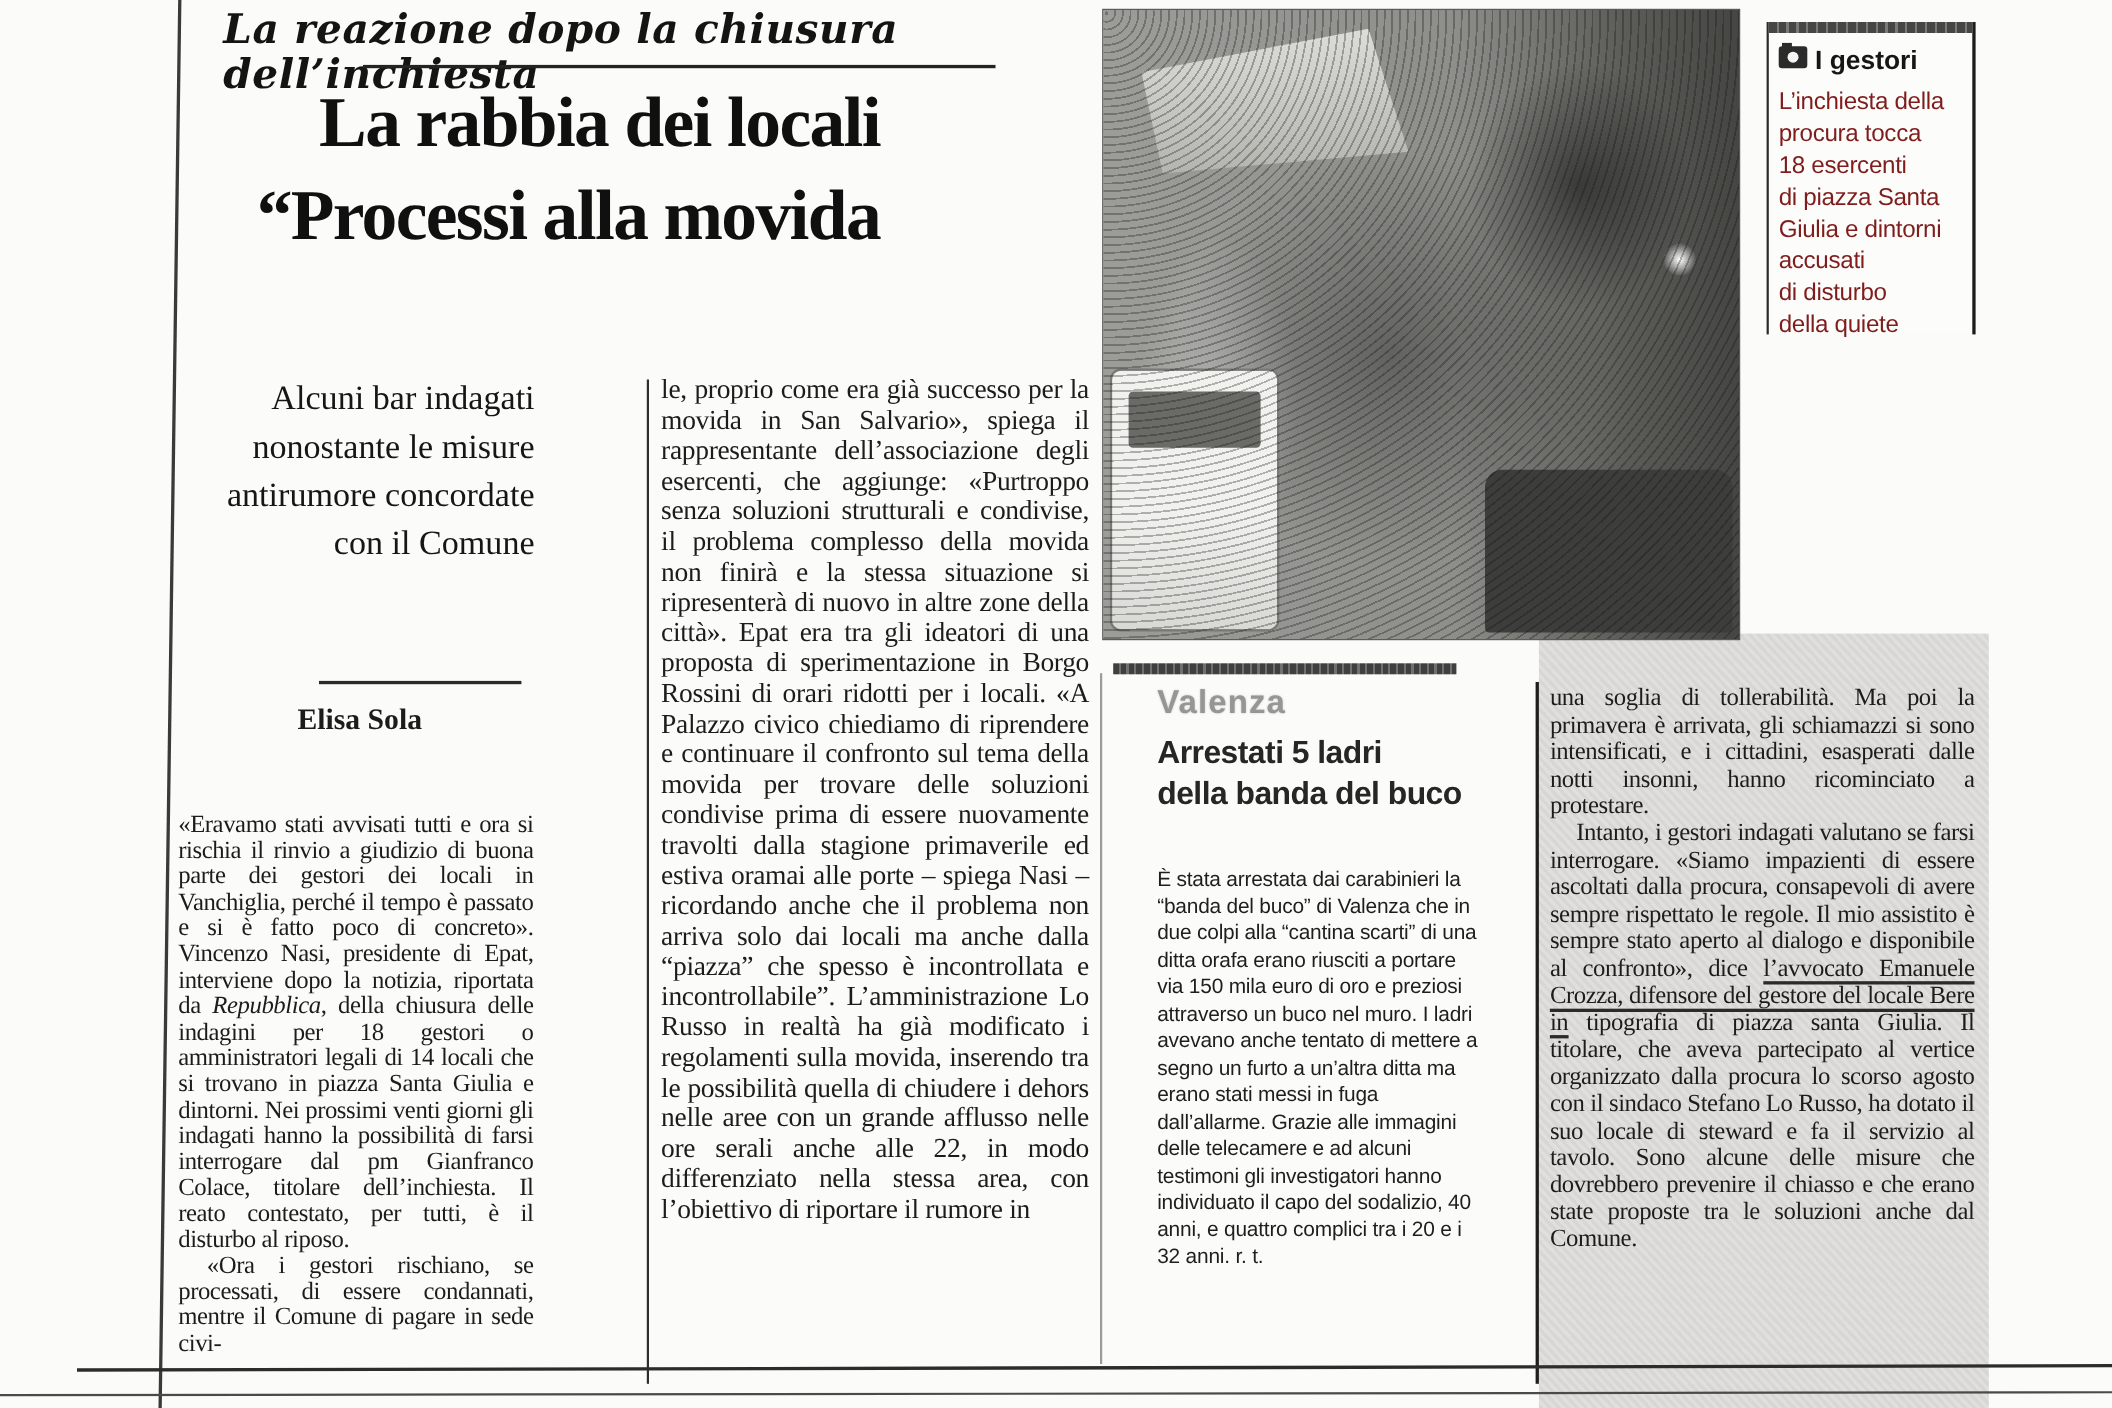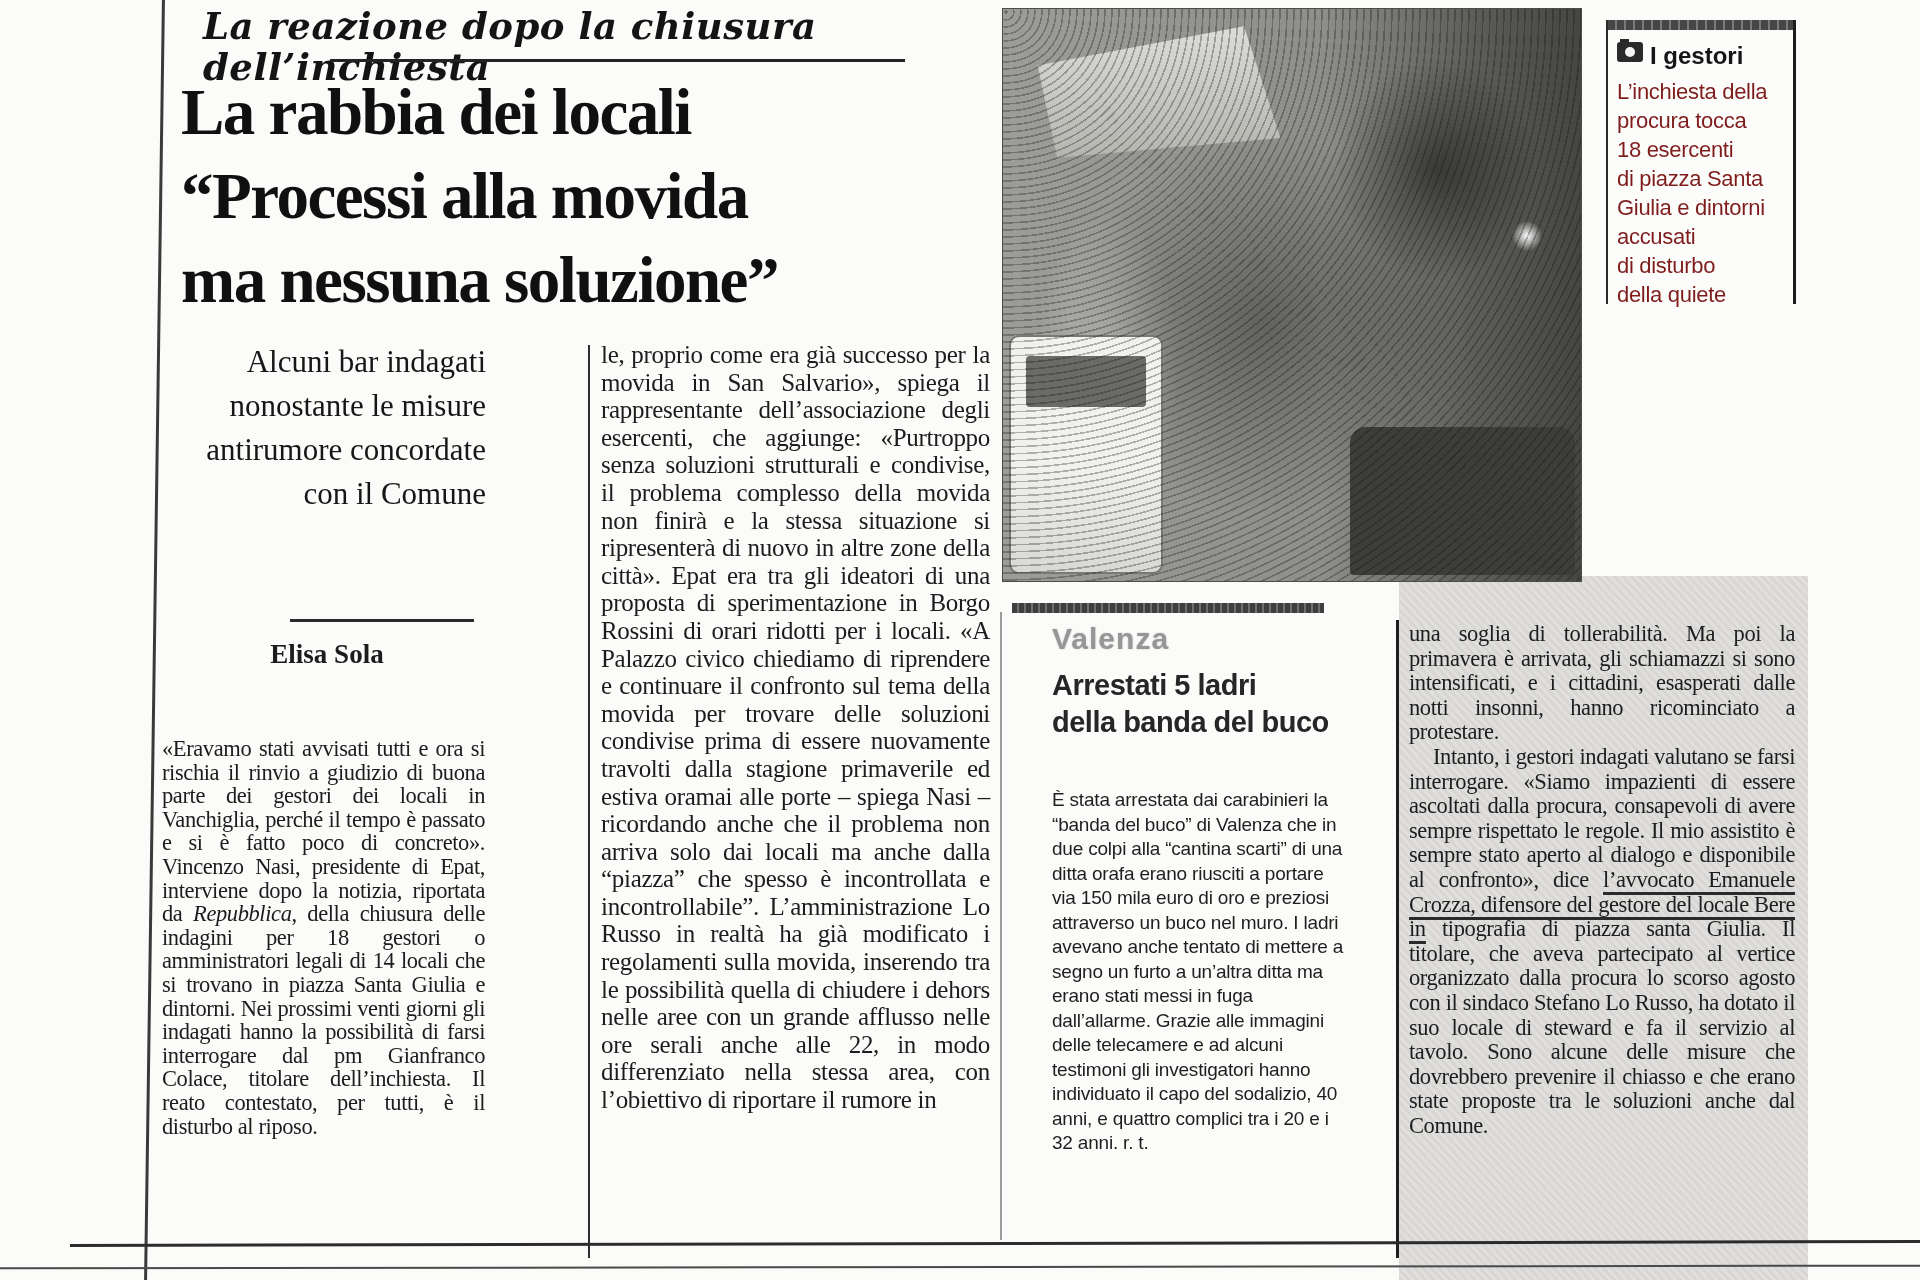--- a/index.html
+++ b/index.html
@@ -15,21 +15,21 @@
     transform:rotate(0.8deg);transform-origin:top left}
   #bottom-rule-1{left:70px;top:1242px;width:1850px;height:3px;background:#2c2c2c;transform:rotate(-0.12deg)}
   #bottom-rule-2{left:0;top:1266px;width:1920px;height:2px;background:#4a4a4a;transform:rotate(-0.08deg)}
   #scan-shade-panel{left:1399px;top:576px;width:409px;height:704px;background:#dedddb;
     background-image:repeating-linear-gradient(47deg,rgba(110,110,110,.06) 0 3px,rgba(255,255,255,.06) 3px 6px)}
 
   
   #kicker{left:203px;top:6px;width:740px;font-style:italic;font-weight:700;font-size:37px;
     line-height:1.1;letter-spacing:.5px;font-family:"DejaVu Serif",serif;color:#141414}
   #kicker-rule{left:330px;top:59px;width:575px;height:3px;background:#232323}
-  #headline{left:181px;top:70px;width:648px;text-align:left;font-weight:700;
+  #headline{left:152px;top:70px;width:648px;text-align:right;font-weight:700;
     font-size:65px;line-height:84px;letter-spacing:-1.5px;color:#101010}
 
   
   #subhead{left:168px;top:340px;width:318px;text-align:right;font-size:31px;line-height:44px;
     white-space:pre-line;color:#161616}
   #byline-rule{left:290px;top:619px;width:184px;height:3px;background:#2a2a2a}
   #byline{left:168px;top:638px;width:318px;text-align:center;font-size:27px;line-height:33px;font-weight:700}
   #byline .di{font-style:italic;font-weight:400;margin-right:6px}
 
   
@@ -96,21 +96,20 @@
 
 <div class="abs" id="scan-shade-panel"></div>
 <div class="abs" id="page-edge-line"></div>
 
 <div class="abs" id="kicker">La reazione dopo la chiusura dell’inchiesta</div>
 <div class="abs" id="kicker-rule"></div>
 
 <div class="abs" id="headline">
   <div>La rabbia dei locali</div>
   <div>“Processi alla movida</div>
-  <div>ma nessuna soluzione”</div>
 </div>
 
 <div class="abs" id="photo">
   <div class="photo-awning"></div>
   <div class="photo-van"></div>
   <div class="photo-car"></div>
   <div class="photo-lamp"></div>
   <div class="photo-crowd-texture"></div>
 </div>
 
@@ -136,20 +135,21 @@
 nonostante le misure
 antirumore concordate
 con il Comune</div>
 <div class="abs" id="byline-rule"></div>
 <div class="abs" id="byline">
   <div>Elisa Sola</div>
 </div>
 
 <div class="abs" id="col1">
   <p><span>«Eravamo stati avvisati tutti e ora si rischia il rinvio a giudizio di buona parte dei gestori dei locali in Vanchiglia, perché il tempo è passato e si è fatto poco di concreto». Vincenzo Nasi, presidente di Epat, interviene dopo la notizia, riportata da </span><span class="italic">Repubblica</span><span>, della chiusura delle indagini per 18 gestori o amministratori legali di 14 locali che si trovano in piazza Santa Giulia e dintorni. Nei prossimi venti giorni gli indagati hanno la possibilità di farsi interrogare dal pm Gianfranco Colace, titolare dell’inchiesta. Il reato contestato, per tutti, è il disturbo al riposo.</span></p>
+  <p>«Ora i gestori rischiano, se processati, di essere condannati, mentre il Comune di pagare in sede civi-</p>
 </div>
 
 <div class="abs" id="rule-col1-col2"></div>
 
 <div class="abs" id="col2">le, proprio come era già successo per la movida in San Salvario», spiega il rappresentante dell’associazione degli esercenti, che aggiunge: «Purtroppo senza soluzioni strutturali e condivise, il problema complesso della movida non finirà e la stessa situazione si ripresenterà di nuovo in altre zone della città». Epat era tra gli ideatori di una proposta di sperimentazione in Borgo Rossini di orari ridotti per i locali. «A Palazzo civico chiediamo di riprendere e continuare il confronto sul tema della movida per trovare delle soluzioni condivise prima di essere nuovamente travolti dalla stagione primaverile ed estiva oramai alle porte – spiega Nasi – ricordando anche che il problema non arriva solo dai locali ma anche dalla “piazza” che spesso è incontrollata e incontrollabile”. L’amministrazione Lo Russo in realtà ha già modificato i regolamenti sulla movida, inserendo tra le possibilità quella di chiudere i dehors nelle aree con un grande afflusso nelle ore serali anche alle 22, in modo differenziato nella stessa area, con l’obiettivo di riportare il rumore in</div>
 
 <div class="abs" id="rule-col2-brief"></div>
 
 <div class="abs" id="brief-bar"></div>
 <div class="abs" id="brief-label">Valenza</div>

